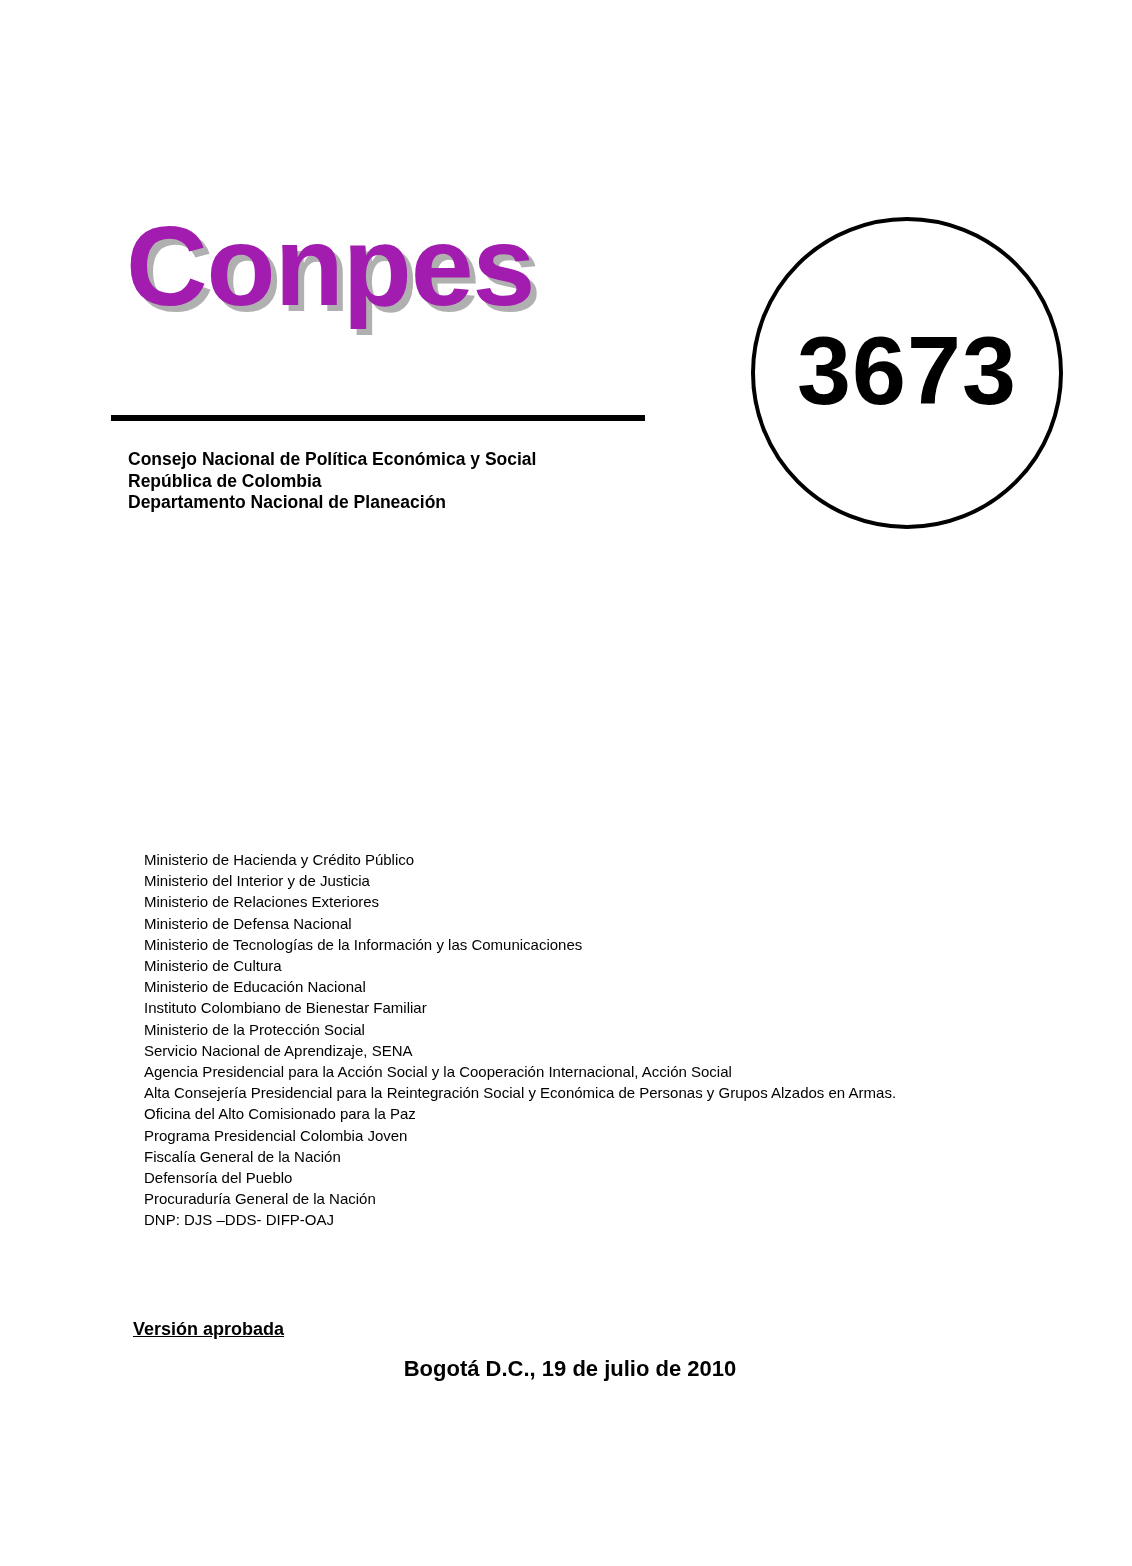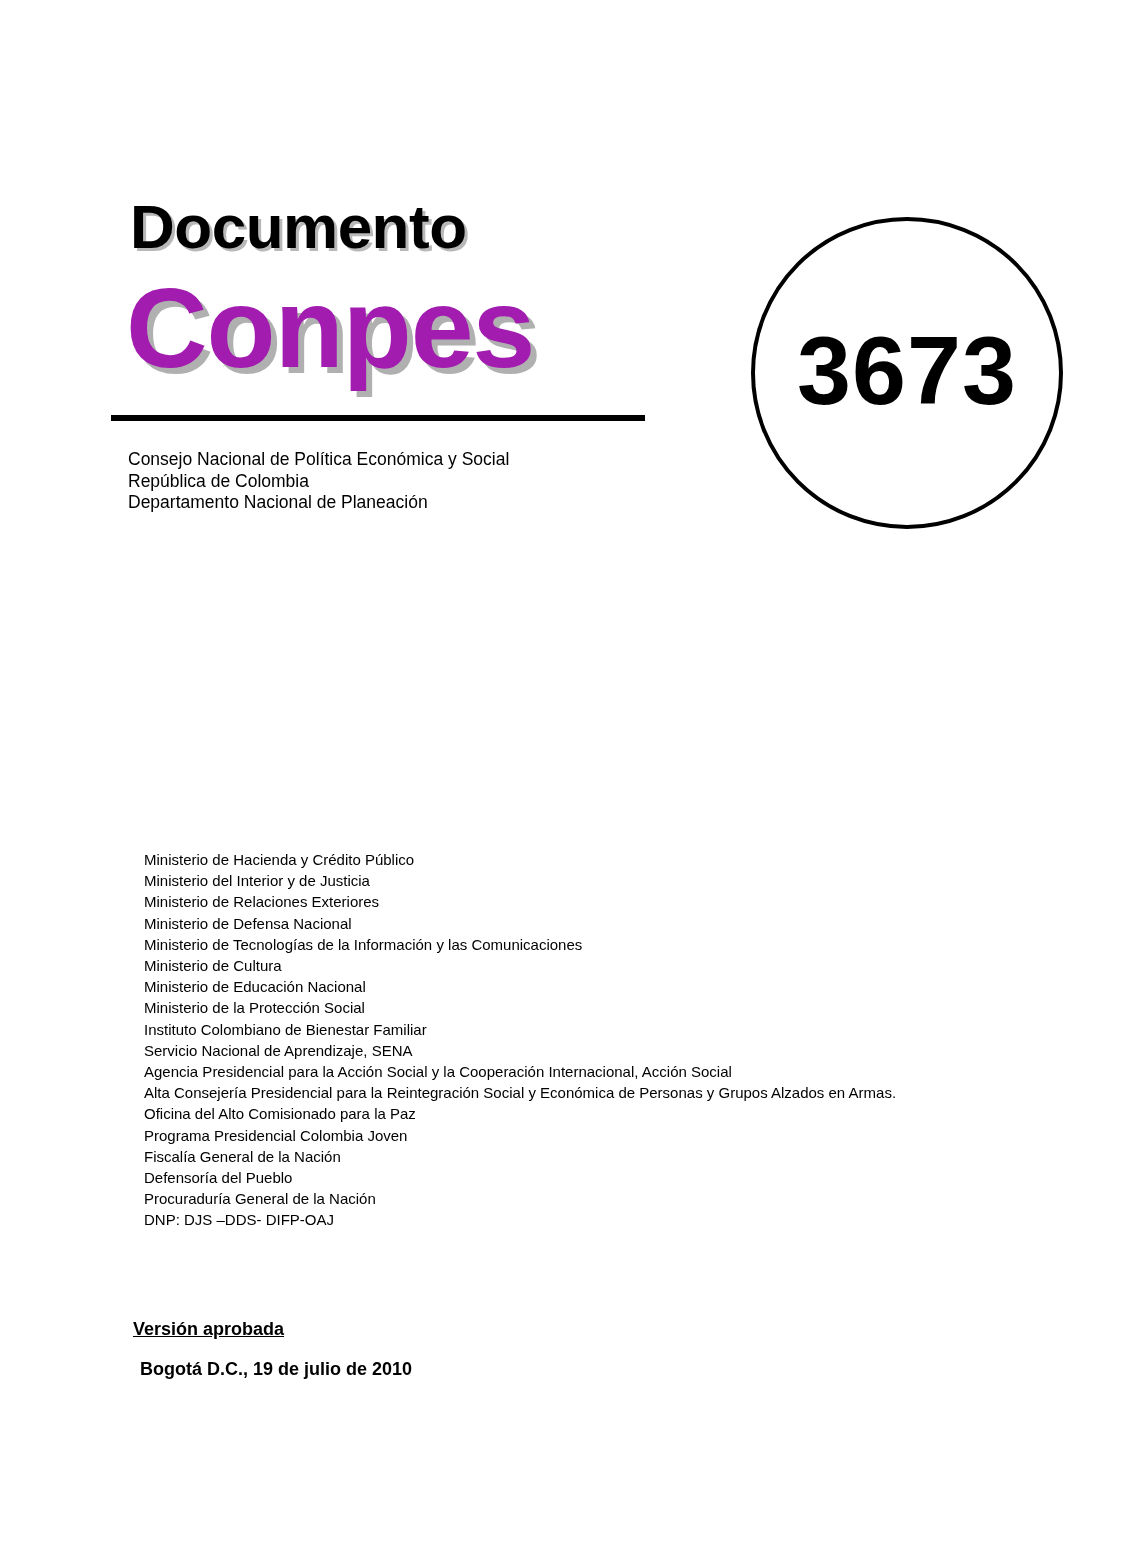--- a/index.html
+++ b/index.html
@@ -68,21 +68,21 @@
     width: 534px;
     height: 6px;
     background: #000000;
   }
 
   .org-lines {
     position: absolute;
     left: 128px;
     top: 449px;
     font-size: 17.5px;
-    font-weight: normal;
+    font-weight: bold;
     line-height: 21.5px;
     white-space: nowrap;
   }
   .org-lines div { }
 
   
   .badge {
     position: absolute;
     left: 751px;
     top: 217px;
@@ -144,34 +144,34 @@
     font-weight: bold;
     line-height: 22px;
     text-decoration: underline;
   }
 
   .place-date {
     position: absolute;
     left: 140px;
     top: 1358px;
     width: 860px;
-    font-size: 18px;
+    text-align: center;
+    font-size: 22px;
     font-weight: bold;
     line-height: 22px;
   }
 </style>
 </head>
 <body>
 
 <div class="page">
 
   <div class="masthead">
 
     <div class="brand-block">
-      <div class="brand-documento">Documento</div>
       <div class="brand-conpes">Conpes</div>
     </div>
 
     <div class="brand-rule"></div>
 
     <div class="org-lines">
       <div>Consejo Nacional de Política Económica y Social</div>
       <div>República de Colombia</div>
       <div>Departamento Nacional de Planeación</div>
     </div>
@@ -185,22 +185,22 @@
 
 
   <div class="entities">
     <div class="entity-line">Ministerio de Hacienda y Crédito Público</div>
     <div class="entity-line">Ministerio del Interior y de Justicia</div>
     <div class="entity-line">Ministerio de Relaciones Exteriores</div>
     <div class="entity-line">Ministerio de Defensa Nacional</div>
     <div class="entity-line">Ministerio de Tecnologías de la Información y las Comunicaciones</div>
     <div class="entity-line">Ministerio de Cultura</div>
     <div class="entity-line">Ministerio de Educación Nacional</div>
+    <div class="entity-line">Instituto Colombiano de Bienestar Familiar</div>
     <div class="entity-line">Ministerio de la Protección Social</div>
-    <div class="entity-line">Instituto Colombiano de Bienestar Familiar</div>
     <div class="entity-line">Servicio Nacional de Aprendizaje, SENA</div>
     <div class="entity-line">Agencia Presidencial para la Acción Social y la Cooperación Internacional, Acción Social</div>
     <div class="entity-line">Alta Consejería Presidencial para la Reintegración Social y Económica de Personas y Grupos Alzados en Armas.</div>
     <div class="entity-line">Oficina del Alto Comisionado para la Paz</div>
     <div class="entity-line">Programa Presidencial Colombia Joven</div>
     <div class="entity-line">Fiscalía General de la Nación</div>
     <div class="entity-line">Defensoría del Pueblo</div>
     <div class="entity-line">Procuraduría General de la Nación</div>
     <div class="entity-line">DNP: DJS –DDS- DIFP-OAJ</div>
   </div>

